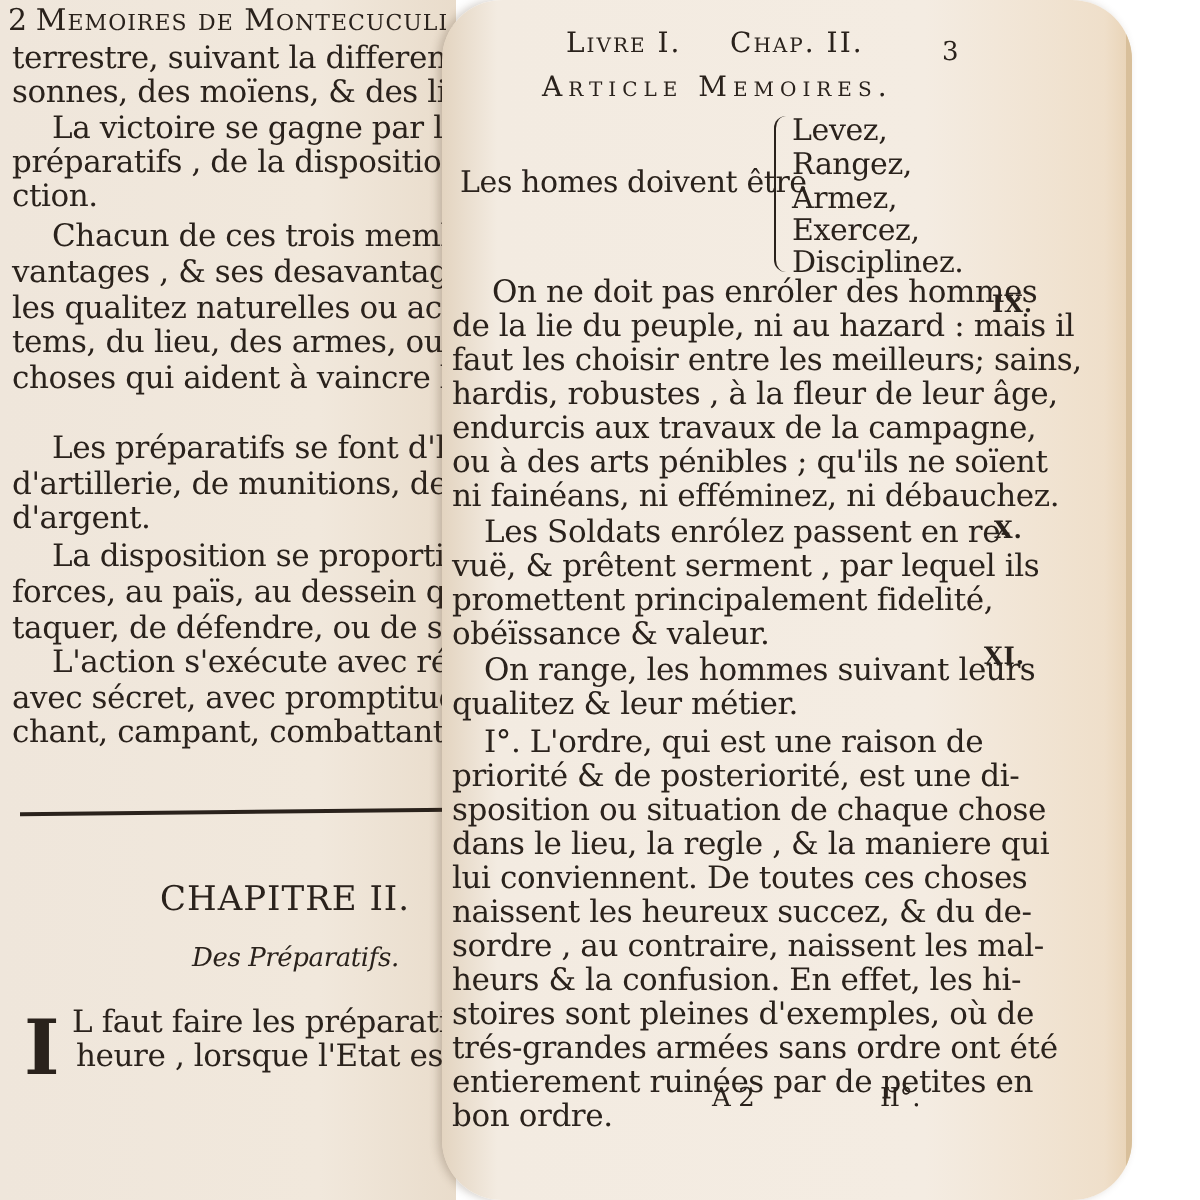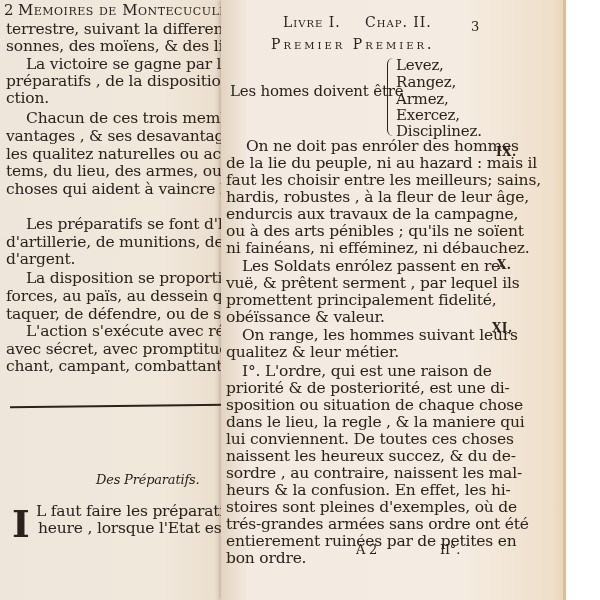--- a/index.html
+++ b/index.html
@@ -12,20 +12,21 @@
     .left-page {
       position: absolute; left: 0; top: 0; width: 228px; height: 600px;
       background: linear-gradient(90deg, #efe6db 0%, #f1e8dc 70%, #e9dccb 100%);
       overflow: hidden;
     }
     .right-page {
       position: absolute; left: 221px; top: 0; width: 345px; height: 600px;
       background: linear-gradient(90deg, #e3d4c0 0%, #f3ebe1 8%, #f4ece2 70%, #efdfca 96%, #e8d2b4 100%);
       overflow: hidden;
       box-shadow: -2px 0 4px rgba(80,60,40,0.25);
+      border-radius: 30px;
     }
     .right-page::after {
       content: ""; position: absolute; right: 0; top: 0; width: 3px; height: 100%;
       background: #d8bf9a;
     }
     .line { position: absolute; white-space: nowrap; font-size: 15.5px; line-height: 17px; letter-spacing: -0.2px; }
     .sc { font-variant: small-caps; letter-spacing: 0.5px; }
     .it { font-style: italic; }
     .running-head-left { left: 4px; top: 2px; font-size: 15px; }
     .left-text { left: 6px; }
@@ -65,31 +66,32 @@
   <div class="line left-text" style="top:251px">d'argent.</div>
   <div class="line indent" style="top:270px">La disposition se proportionne a</div>
   <div class="line left-text" style="top:288px">forces, au païs, au dessein qu'on a d</div>
   <div class="line left-text" style="top:306px">taquer, de défendre, ou de secou</div>
   <div class="line indent" style="top:323px">L'action s'exécute avec résolut</div>
   <div class="line left-text" style="top:341px">avec sécret, avec promptitude, en m</div>
   <div class="line left-text" style="top:358px">chant, campant, combattant.</div>
 
   <div class="rule"></div>
 
+  <div class="line chapter-title">CHAPITRE II.</div>
   <div class="line chapter-sub it">Des Préparatifs.</div>
   <div class="dropcap">I</div>
   <div class="line" style="left:36px; top:503px;">L faut faire les préparatifs de bo</div>
   <div class="line" style="left:38px; top:520px;">heure , lorsque l'Etat est en</div>
 </div>
 
 <div class="right-page">
   <div class="line rh-right sc" style="left:62px; top:14px;">Livre I.</div>
   <div class="line rh-right sc" style="left:144px; top:14px;">Chap. II.</div>
   <div class="line" style="left:250px; top:18px; font-size:13px;">3</div>
-  <div class="line rh-right sc" style="left:50px; top:36px; letter-spacing:3px;">Premier Premier.</div>
+  <div class="line rh-right sc" style="left:50px; top:36px; letter-spacing:3px;">Article Memoires.</div>
 </div>
 
 <div class="line brace-text" style="left:230px; top:83px;">Les homes doivent être</div>
 <div class="brace"></div>
 <div class="line brace-text" style="left:396px; top:57px;">Levez,</div>
 <div class="line brace-text" style="left:396px; top:74px;">Rangez,</div>
 <div class="line brace-text" style="left:396px; top:91px;">Armez,</div>
 <div class="line brace-text" style="left:396px; top:107px;">Exercez,</div>
 <div class="line brace-text" style="left:396px; top:123px;">Disciplinez.</div>
 

